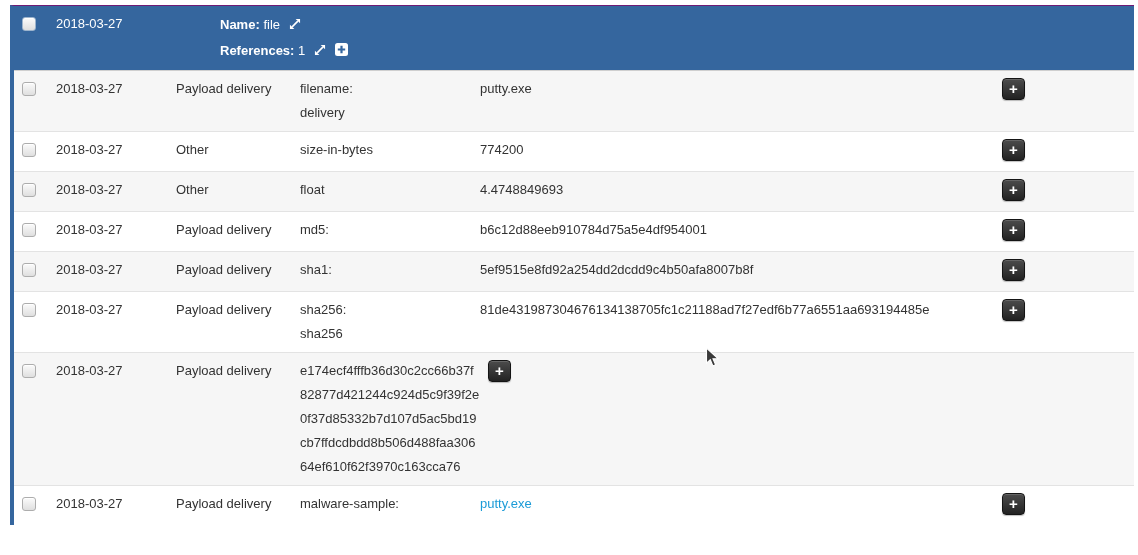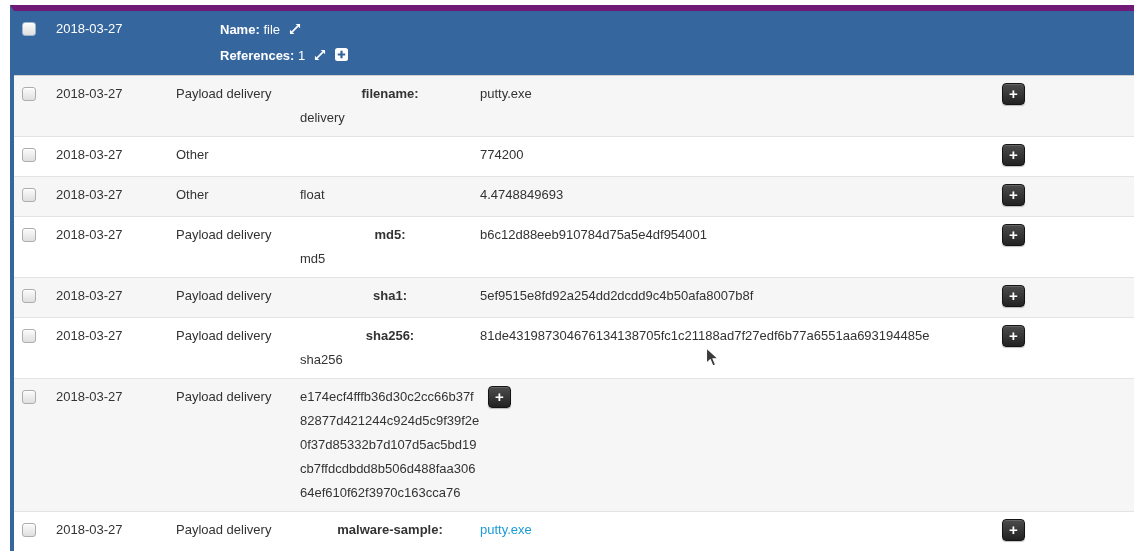--- a/index.html
+++ b/index.html
@@ -1,37 +1,37 @@
 <!DOCTYPE html>
 <html><head>
 <meta charset="utf-8">
 <style>
   * { margin:0; padding:0; box-sizing:border-box; }
   html,body { width:1138px; height:555px; overflow:hidden; background:#ffffff;
     font-family:"Liberation Sans", sans-serif; font-size:13px; color:#333; }
   .page { position:relative; width:1138px; height:555px; padding:5px 0 0 10px; }
 
-  .misp-table { border-left:4px solid #35669e; border-top:6px solid #701a75; width:1124px; }
+  .misp-table { border-left:4px solid #35669e; border-top:1px solid #701a75; width:1124px; }
 
   
   .obj-header { background:#35669e; color:#fff; display:grid;
     grid-template-columns:42px 120px 1fr; padding:6px 0 6px 0; min-height:63px; }
   .obj-header .line { line-height:25px; white-space:nowrap;margin-left:44px; }
   .obj-header b { font-weight:bold; }
 
   
   .row { display:grid; grid-template-columns:42px 120px 124px 180px 514px 1fr;
     padding:6px 0; background:#fff; }
   .row.alt { background:#f6f6f6; }
   .row + .row { border-top:1px solid #e3e3e3; }
   .obj-header + .row { border-top:1px solid #cfcfcf; }
 
   .cell { line-height:24px; }
   .c-check { padding-left:8px; }
-  .c-type .t-label { font-weight:bold;text-align:center; }
+  .c-type .t-label { font-weight:normal; }
   .c-value { max-width:450px; word-break:break-all; }
   .c-actions { padding-left:8px; }
 
   a.link { color:#1b9bd7; text-decoration:none; }
 
   
   .checkbox { display:inline-block; width:14px; height:14px; margin-top:5px;
     border:1px solid #adadad; border-radius:3px;
     background:linear-gradient(180deg,#fbfbfb,#dfdfdf);
     box-shadow:inset 0 1px 0 #fff; cursor:pointer; }
@@ -100,20 +100,21 @@
       </div>
       <div class="cell c-value">putty.exe</div>
       <div class="cell c-actions"><button class="add-btn">+</button></div>
     </div>
 
     <div class="row">
       <div class="cell c-check"><span class="checkbox"></span></div>
       <div class="cell">2018-03-27</div>
       <div class="cell">Other</div>
       <div class="cell c-type">
+        <div class="t-name">size-in-bytes</div>
       </div>
       <div class="cell c-value">774200</div>
       <div class="cell c-actions"><button class="add-btn">+</button></div>
     </div>
 
     <div class="row alt">
       <div class="cell c-check"><span class="checkbox"></span></div>
       <div class="cell">2018-03-27</div>
       <div class="cell">Other</div>
       <div class="cell c-type">
@@ -122,21 +123,20 @@
       <div class="cell c-value">4.4748849693</div>
       <div class="cell c-actions"><button class="add-btn">+</button></div>
     </div>
 
     <div class="row">
       <div class="cell c-check"><span class="checkbox"></span></div>
       <div class="cell">2018-03-27</div>
       <div class="cell">Payload delivery</div>
       <div class="cell c-type">
         <div class="t-label">md5:</div>
-        <div class="t-name">md5</div>
       </div>
       <div class="cell c-value">b6c12d88eeb910784d75a5e4df954001</div>
       <div class="cell c-actions"><button class="add-btn">+</button></div>
     </div>
 
     <div class="row alt">
       <div class="cell c-check"><span class="checkbox"></span></div>
       <div class="cell">2018-03-27</div>
       <div class="cell">Payload delivery</div>
       <div class="cell c-type">

